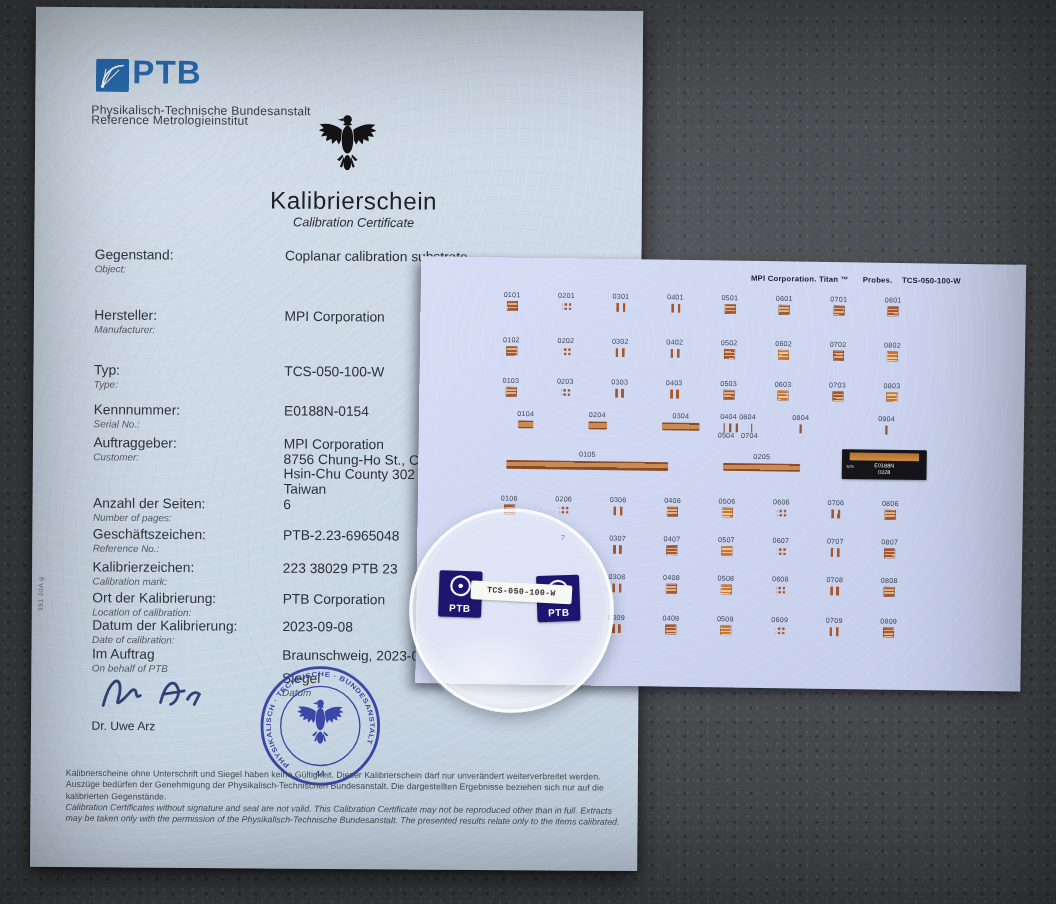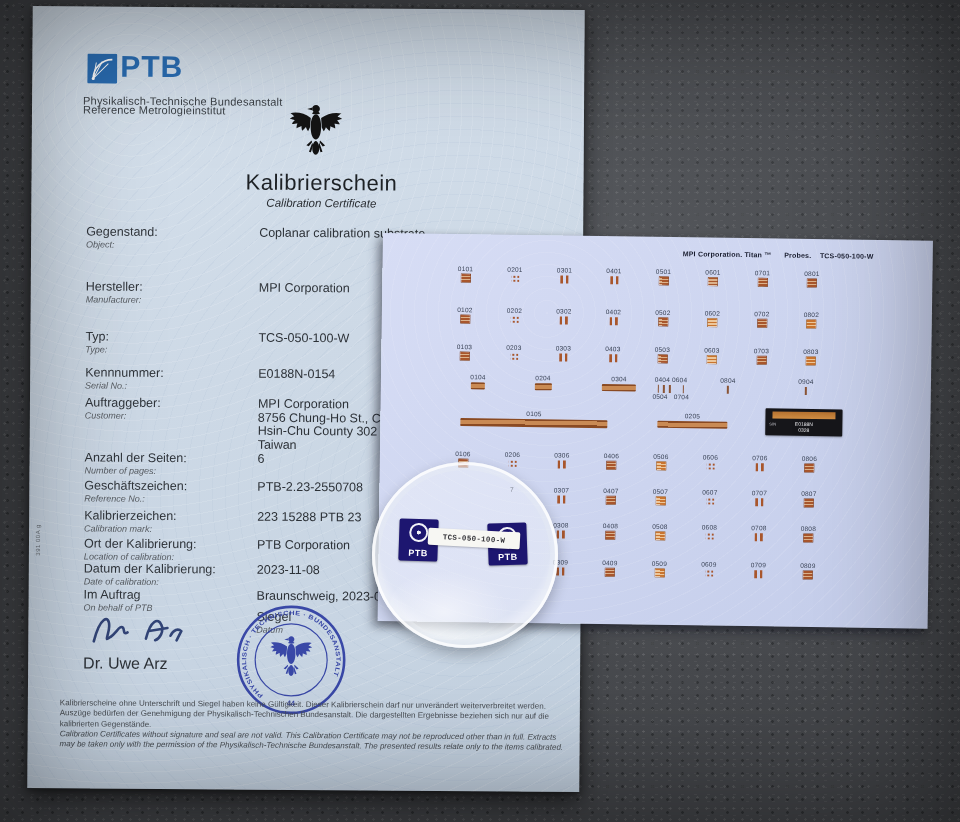--- a/index.html
+++ b/index.html
@@ -31,21 +31,21 @@
   .cert-title{position:absolute;left:150px;top:162px;width:280px;text-align:center;font-size:22px;color:#1d2125;letter-spacing:.5px;}
   .cert-subtitle{position:absolute;left:150px;top:189px;width:280px;text-align:center;font-size:11.5px;font-style:italic;color:#2a2e33;}
 
   .frow{position:absolute;left:55px;width:480px;display:flex;}
   .fl{width:173px;flex:none;}
   .de{display:block;font-size:12.5px;color:#30353b;}
   .en{display:block;font-size:9px;font-style:italic;color:#565b61;margin-top:1px;}
   .fv{font-size:12.5px;color:#2c3137;white-space:pre-line;line-height:13.5px;padding-top:1px;}
 
   .sig{position:absolute;left:58px;top:598px;width:110px;height:46px;}
-  .signer{position:absolute;left:55px;top:648px;font-size:16px;color:#2c3137;}
+  .signer{position:absolute;left:55px;top:648px;font-size:11px;color:#2c3137;}
   .seal-block{position:absolute;left:228px;top:602px;}
   .stamp{position:absolute;left:207px;top:596px;width:112px;height:112px;opacity:.92;}
   .footer{position:absolute;left:32px;top:692px;width:510px;font-size:8px;line-height:10.3px;color:#474c52;}
   .footer .en-p{font-style:italic;margin-top:0;}
   .footer p{margin:0;}
   .side-note{position:absolute;left:6px;top:518px;font-size:6px;color:#6a7077;writing-mode:vertical-rl;transform:rotate(180deg);letter-spacing:.5px;}
 
   
   .sheet{position:absolute;left:383px;top:233px;width:550px;height:388px;
     background:linear-gradient(135deg,#d7ddf5 0%,#ccd4ef 55%,#c4cdea 100%);
@@ -175,42 +175,42 @@
           <span class="de">Anzahl der Seiten:</span>
           <span class="en">Number of pages:</span>
         </div>
       <div class="fv">6</div>
     </div>
     <div class="frow" style="top:472px">
       <div class="fl">
           <span class="de">Geschäftszeichen:</span>
           <span class="en">Reference No.:</span>
         </div>
-      <div class="fv">PTB-2.23-2550708</div>
+      <div class="fv">PTB-2.23-6965048</div>
     </div>
     <div class="frow" style="top:502px">
       <div class="fl">
           <span class="de">Kalibrierzeichen:</span>
           <span class="en">Calibration mark:</span>
         </div>
-      <div class="fv">223 15288 PTB 23</div>
+      <div class="fv">223 38029 PTB 23</div>
     </div>
     <div class="frow" style="top:530px">
       <div class="fl">
           <span class="de">Ort der Kalibrierung:</span>
           <span class="en">Location of calibration:</span>
         </div>
       <div class="fv">PTB Corporation</div>
     </div>
     <div class="frow" style="top:555px">
       <div class="fl">
           <span class="de">Datum der Kalibrierung:</span>
           <span class="en">Date of calibration:</span>
         </div>
-      <div class="fv">2023-11-08</div>
+      <div class="fv">2023-09-08</div>
     </div>
     <div class="frow" style="top:581px">
       <div class="fl">
           <span class="de">Im Auftrag</span>
           <span class="en">On behalf of PTB</span>
         </div>
       <div class="fv">Braunschweig, 2023-09-11</div>
     </div>
 
     <svg class="sig" viewBox="0 0 70 30">

